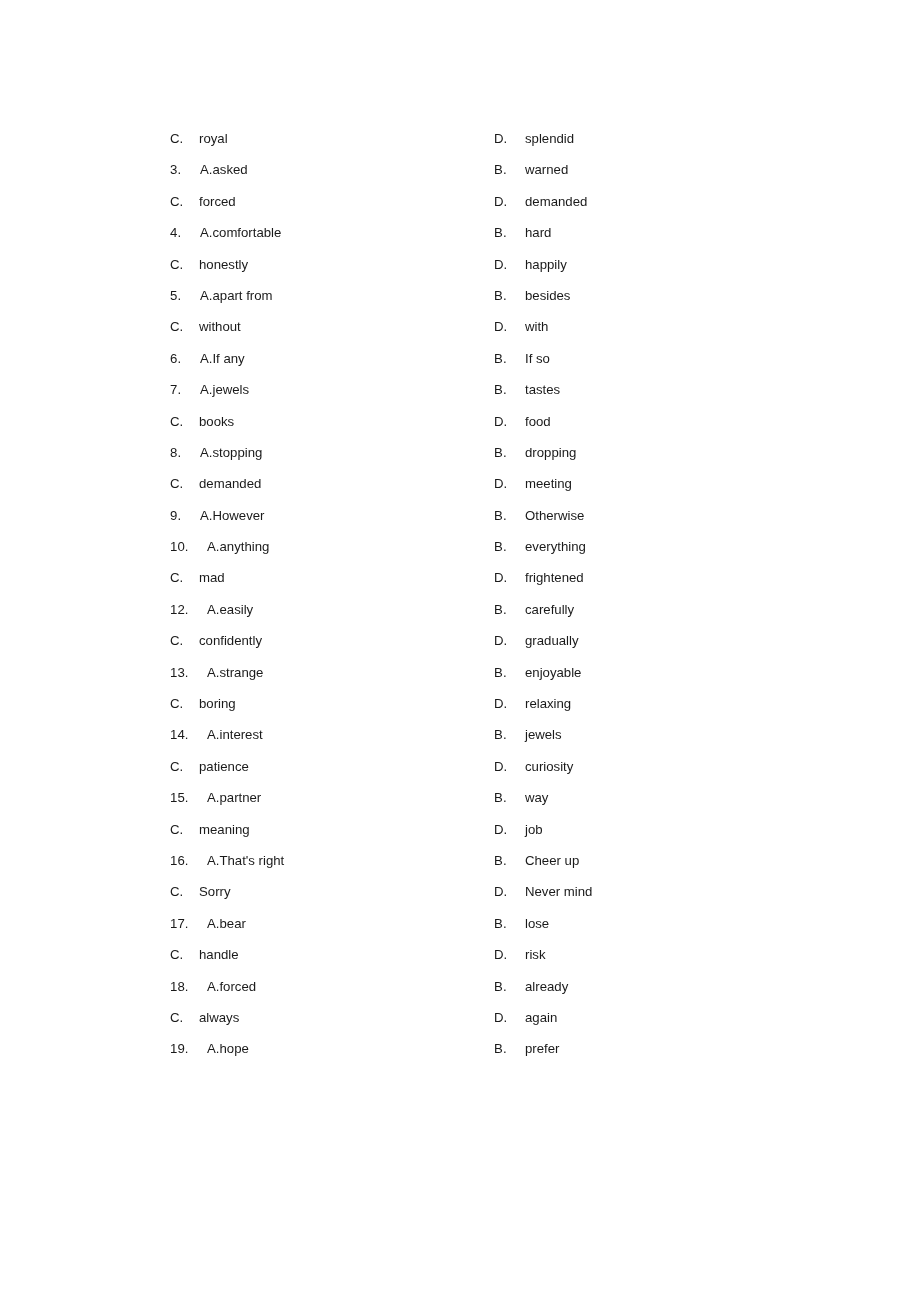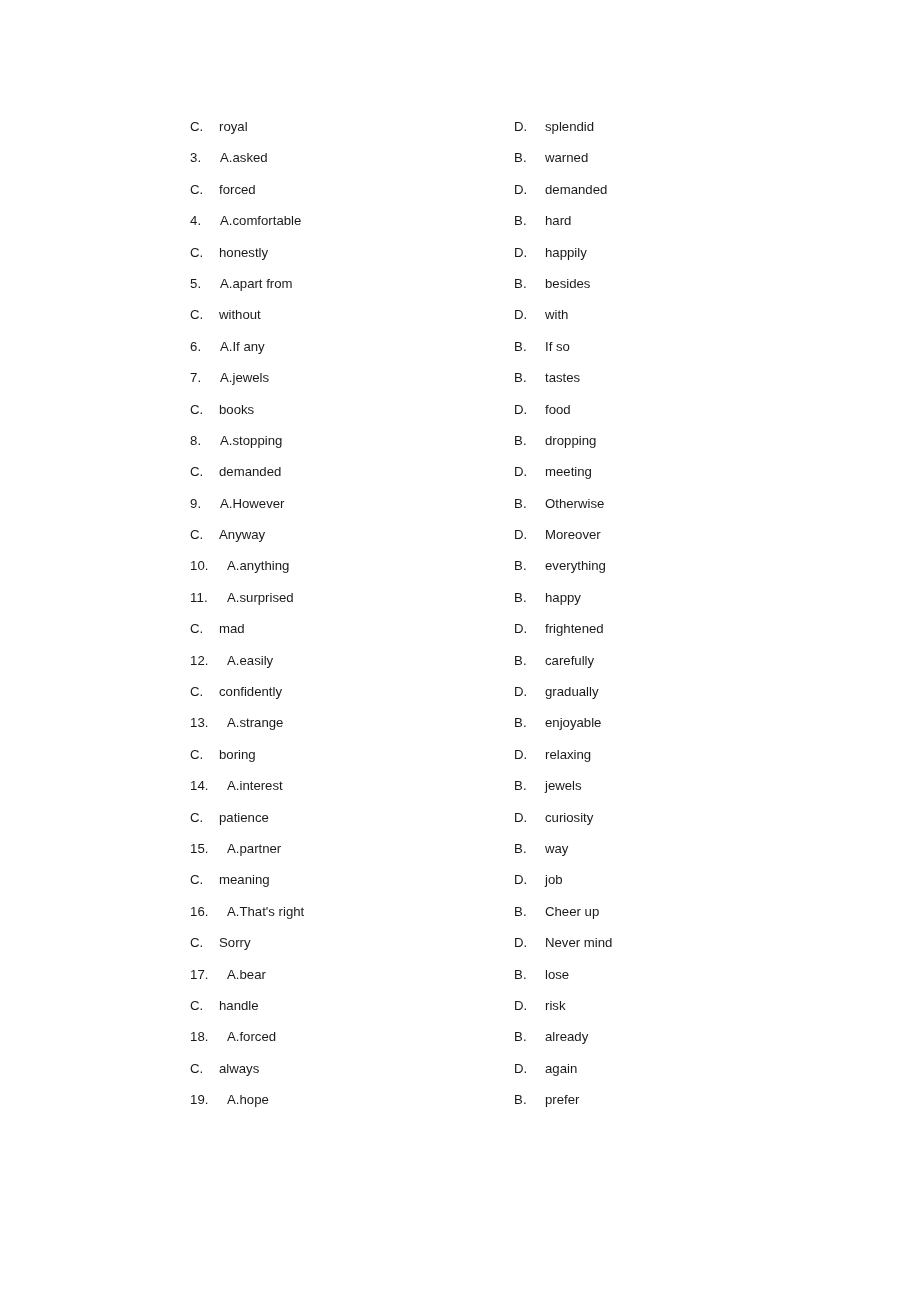--- a/index.html
+++ b/index.html
@@ -24,23 +24,22 @@
     width: 920px;
     height: 1302px;
     background: #ffffff;
     overflow: hidden;
   }
 
   
   #options-list {
     position: absolute;
     left: 170px;
-    top: 111px;
+    top: 123px;
     width: 640px;
-    margin-left: 20px;
   }
 
   .option-row {
     position: relative;
     height: 31.4px;
     line-height: 31.4px;
     white-space: nowrap;
     font-size: 13.2px;
   }
 
@@ -150,32 +149,24 @@
       </div>
       <div class="option-row">
         <div class="col-left letter"><span class="lbl">C.</span><span class="gap"></span><span class="txt">demanded</span></div>
         <div class="col-right letter"><span class="lbl">D.</span><span class="gap"></span><span class="txt">meeting</span></div>
       </div>
       <div class="option-row">
         <div class="col-left num"><span class="lbl">9.</span><span class="gap"></span><span class="txt">A.However</span></div>
         <div class="col-right letter"><span class="lbl">B.</span><span class="gap"></span><span class="txt">Otherwise</span></div>
       </div>
       <div class="option-row">
-        <div class="col-left letter"><span class="lbl">C.</span><span class="gap"></span><span class="txt">Anyway</span></div>
-        <div class="col-right letter"><span class="lbl">D.</span><span class="gap"></span><span class="txt">Moreover</span></div>
-      </div>
-      <div class="option-row">
         <div class="col-left num wide"><span class="lbl">10.</span><span class="gap"></span><span class="txt">A.anything</span></div>
         <div class="col-right letter"><span class="lbl">B.</span><span class="gap"></span><span class="txt">everything</span></div>
       </div>
       <div class="option-row">
-        <div class="col-left num wide"><span class="lbl">11.</span><span class="gap"></span><span class="txt">A.surprised</span></div>
-        <div class="col-right letter"><span class="lbl">B.</span><span class="gap"></span><span class="txt">happy</span></div>
-      </div>
-      <div class="option-row">
         <div class="col-left letter"><span class="lbl">C.</span><span class="gap"></span><span class="txt">mad</span></div>
         <div class="col-right letter"><span class="lbl">D.</span><span class="gap"></span><span class="txt">frightened</span></div>
       </div>
       <div class="option-row">
         <div class="col-left num wide"><span class="lbl">12.</span><span class="gap"></span><span class="txt">A.easily</span></div>
         <div class="col-right letter"><span class="lbl">B.</span><span class="gap"></span><span class="txt">carefully</span></div>
       </div>
       <div class="option-row">
         <div class="col-left letter"><span class="lbl">C.</span><span class="gap"></span><span class="txt">confidently</span></div>
         <div class="col-right letter"><span class="lbl">D.</span><span class="gap"></span><span class="txt">gradually</span></div>

